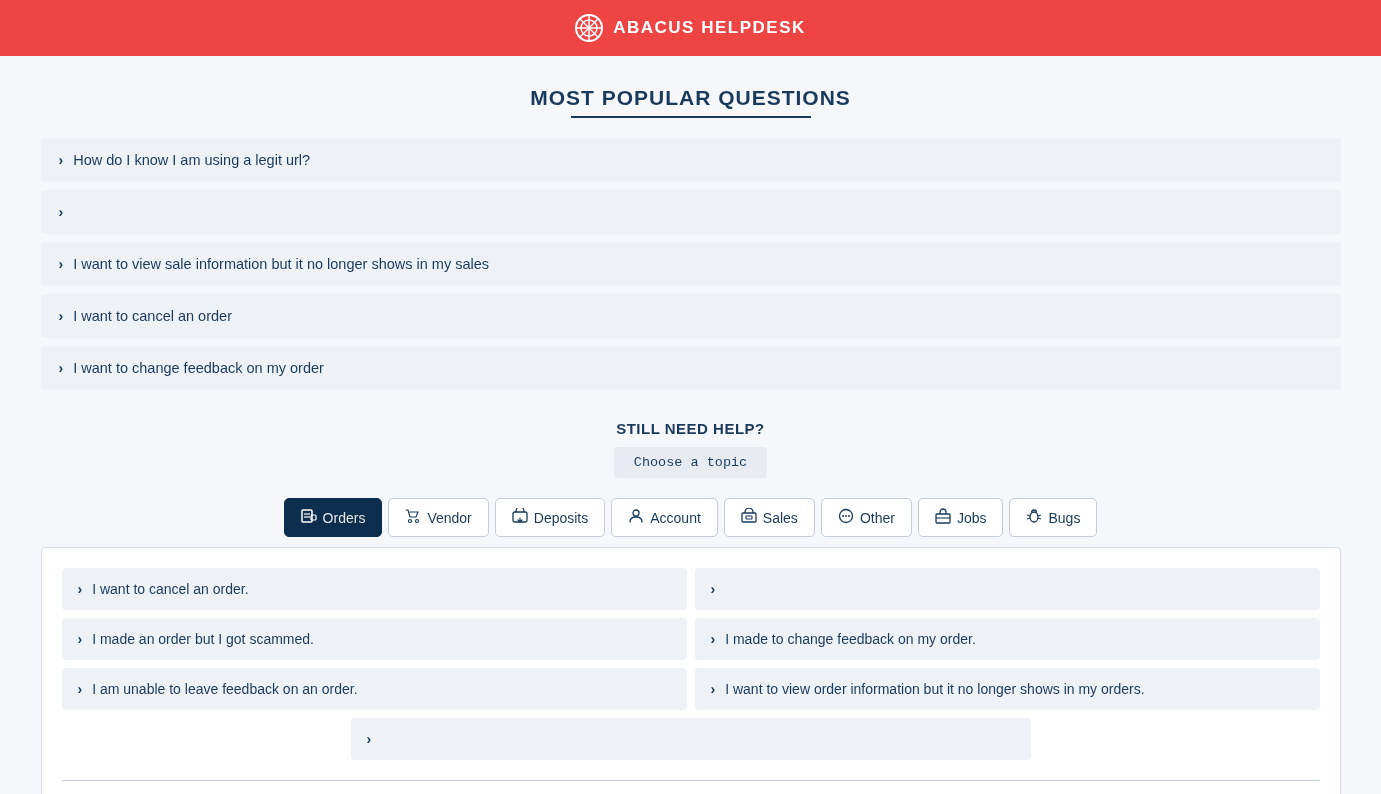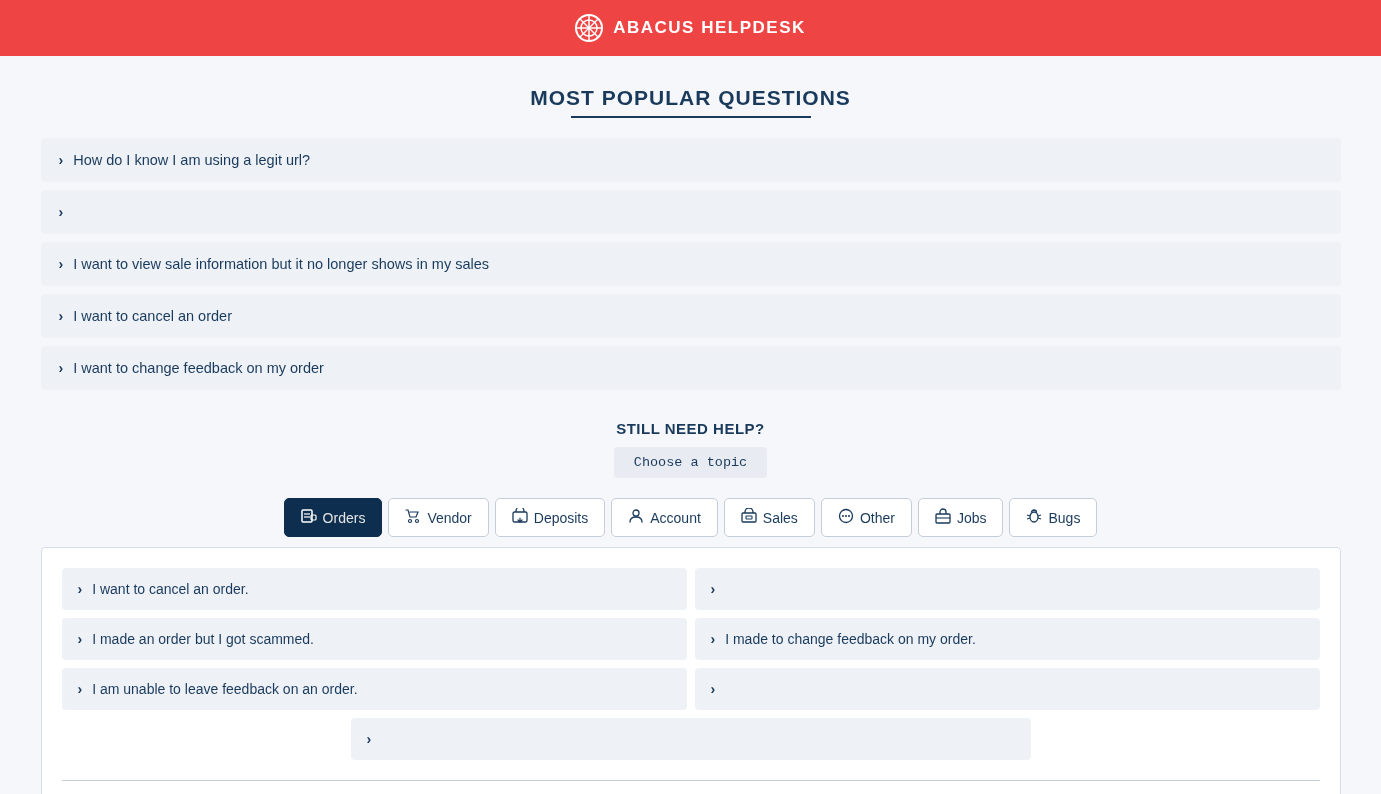--- a/index.html
+++ b/index.html
@@ -336,20 +336,21 @@
       <div class="orders-item">
         <span class="chevron-icon">›</span>
         <span>I made to change feedback on my order.</span>
       </div>
       <div class="orders-item">
         <span class="chevron-icon">›</span>
         <span>I am unable to leave feedback on an order.</span>
       </div>
       <div class="orders-item">
         <span class="chevron-icon">›</span>
+        <span>I want to view order information but it no longer shows in my orders.</span>
       </div>
     </div>
 
     <div class="orders-item-full">
       <span class="chevron-icon">›</span>
     </div>
 
     <div class="bottom-still-help">
       <div class="bottom-still-help-title">STILL NEED HELP?</div>
 

